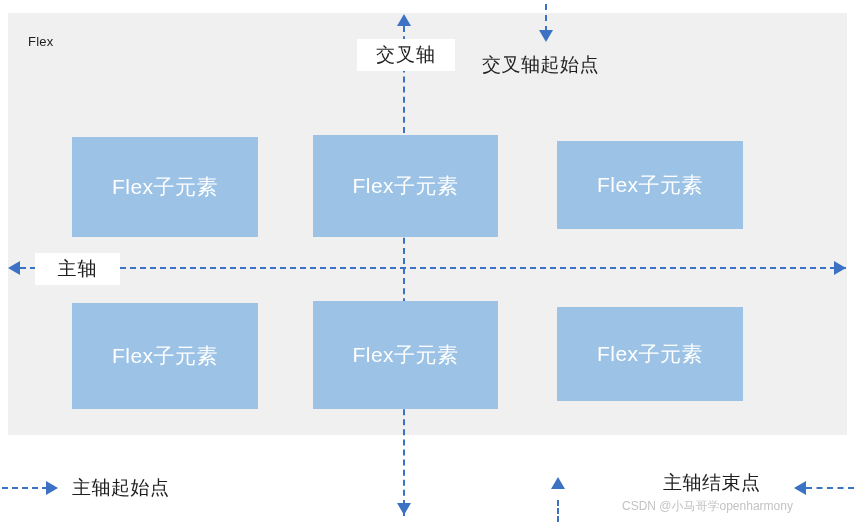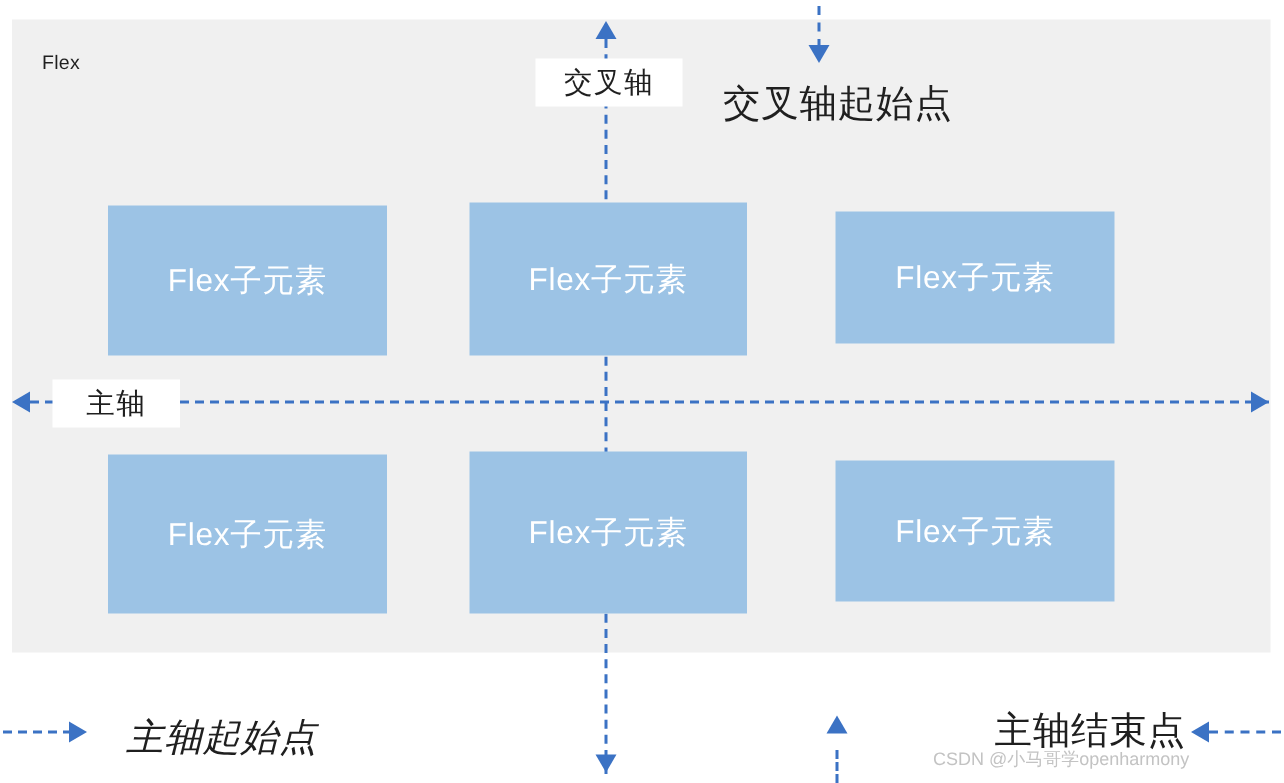--- a/index.html
+++ b/index.html
@@ -120,29 +120,29 @@
     justify-content: center;
     z-index: 6;
     letter-spacing: 1px;
   }
   .chip-cross { left: 357px; top: 39px;  width: 98px; height: 32px; }
   .chip-main  { left: 35px;  top: 253px; width: 85px; height: 32px; }
 
   
   .callout {
     position: absolute;
-    font-size: 25px;
+    font-size: 19px;
     color: #1f1f1f;
     white-space: nowrap;
     letter-spacing: 0.5px;
     z-index: 6;
   }
   .callout-cross-start { left: 482px; top: 52px; }
   .callout-cross-end   { left: 494px; top: 450px; }
-  .callout-main-start  { left: 84px;  top: 475px; font-style: italic; }
+  .callout-main-start  { left: 72px;  top: 475px; }
   .callout-main-end    { left: 663px; top: 470px; }
 
   
   .conn {
     position: absolute;
     z-index: 5;
   }
   .conn-v { width: 0; border-left: 2px dashed #3b72c4; }
   .conn-h { height: 0; border-top: 2px dashed #3b72c4; }
 

